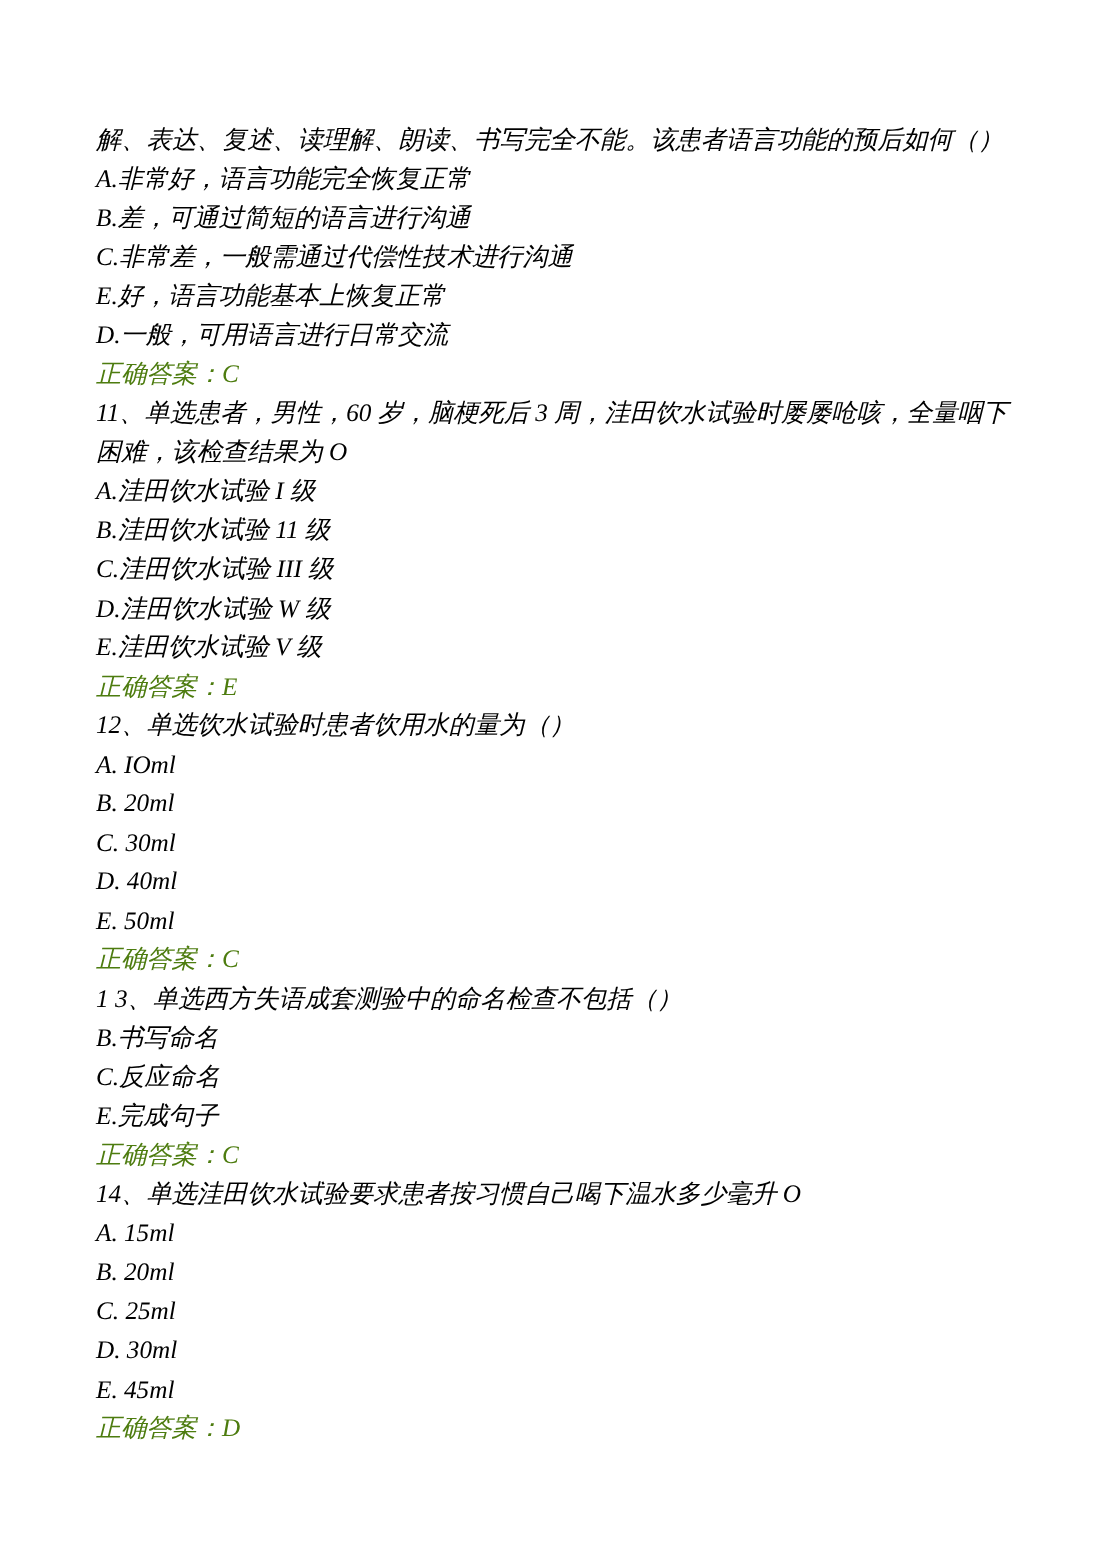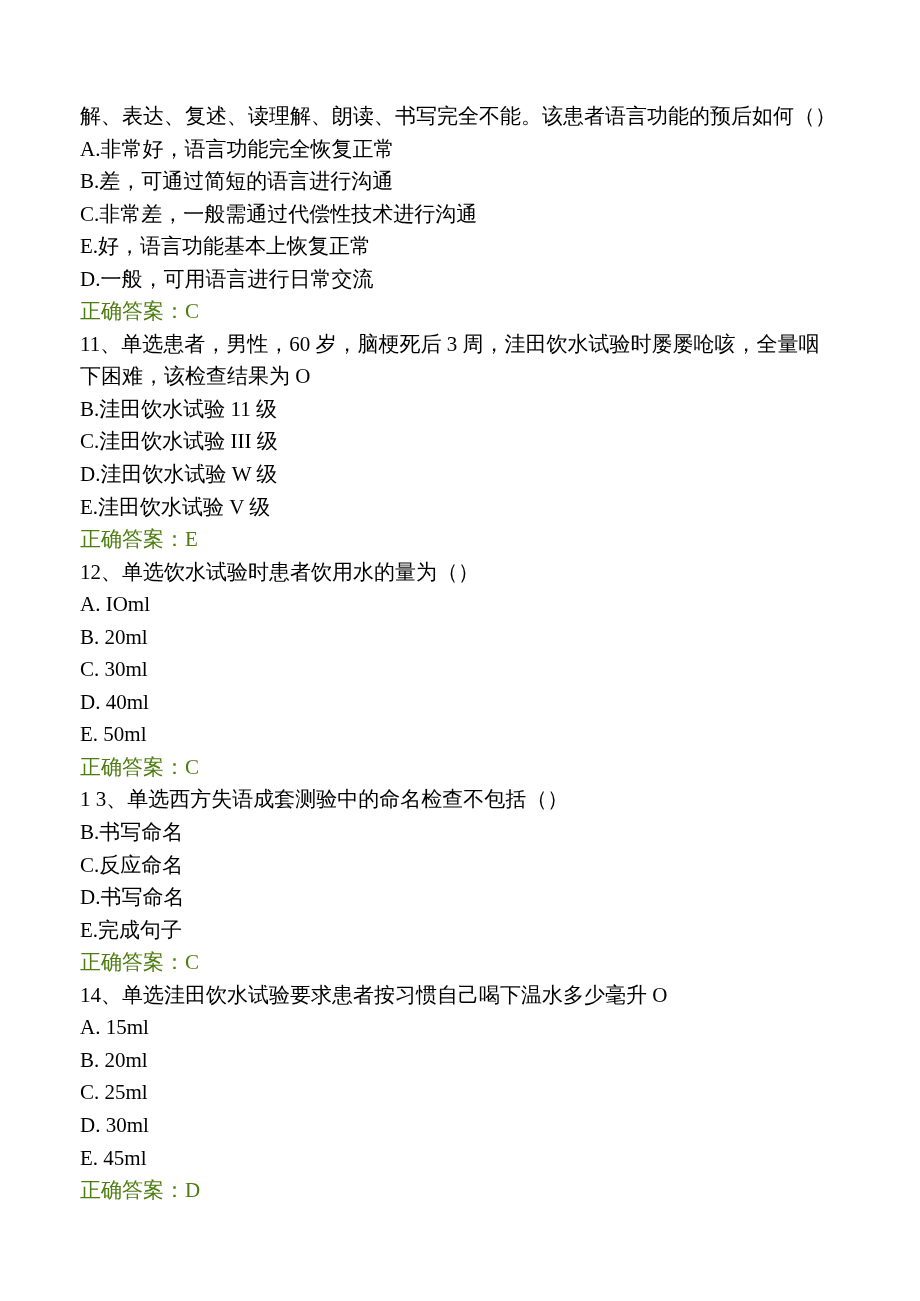--- a/index.html
+++ b/index.html
@@ -10,20 +10,21 @@
     width: 920px;
   }
   .page {
     padding: 100px 80px 60px 80px;
     font-size: 21px;
     line-height: 1.55;
     color: #000000;
   }
   .block {
     margin: 0;
+    font-style: italic;
   }
   .answer {
     color: #4d7c0f;
   }
   .line {
     display: block;
   }
 </style>
 </head>
 <body>
@@ -35,20 +36,21 @@
     <span class="line">A.非常好，语言功能完全恢复正常</span>
     <span class="line">B.差，可通过简短的语言进行沟通</span>
     <span class="line">C.非常差，一般需通过代偿性技术进行沟通</span>
     <span class="line">E.好，语言功能基本上恢复正常</span>
     <span class="line">D.一般，可用语言进行日常交流</span>
     <span class="line answer">正确答案：C</span>
   </div>
 
   <div class="block">
     <span class="line">11、单选患者，男性，60 岁，脑梗死后 3 周，洼田饮水试验时屡屡呛咳，全量咽下困难，该检查结果为 O</span>
+    <span class="line">A.洼田饮水试验 I 级</span>
     <span class="line">B.洼田饮水试验 11 级</span>
     <span class="line">C.洼田饮水试验 III 级</span>
     <span class="line">D.洼田饮水试验 W 级</span>
     <span class="line">E.洼田饮水试验 V 级</span>
     <span class="line answer">正确答案：E</span>
   </div>
 
   <div class="block">
     <span class="line">12、单选饮水试验时患者饮用水的量为（）</span>
     <span class="line">A. IOml</span>
@@ -56,21 +58,20 @@
     <span class="line">C. 30ml</span>
     <span class="line">D. 40ml</span>
     <span class="line">E. 50ml</span>
     <span class="line answer">正确答案：C</span>
   </div>
 
   <div class="block">
     <span class="line">1 3、单选西方失语成套测验中的命名检查不包括（）</span>
     <span class="line">B.书写命名</span>
     <span class="line">C.反应命名</span>
-    <span class="line">D.书写命名</span>
     <span class="line">E.完成句子</span>
     <span class="line answer">正确答案：C</span>
   </div>
 
   <div class="block">
     <span class="line">14、单选洼田饮水试验要求患者按习惯自己喝下温水多少毫升 O</span>
     <span class="line">A. 15ml</span>
     <span class="line">B. 20ml</span>
     <span class="line">C. 25ml</span>
     <span class="line">D. 30ml</span>

